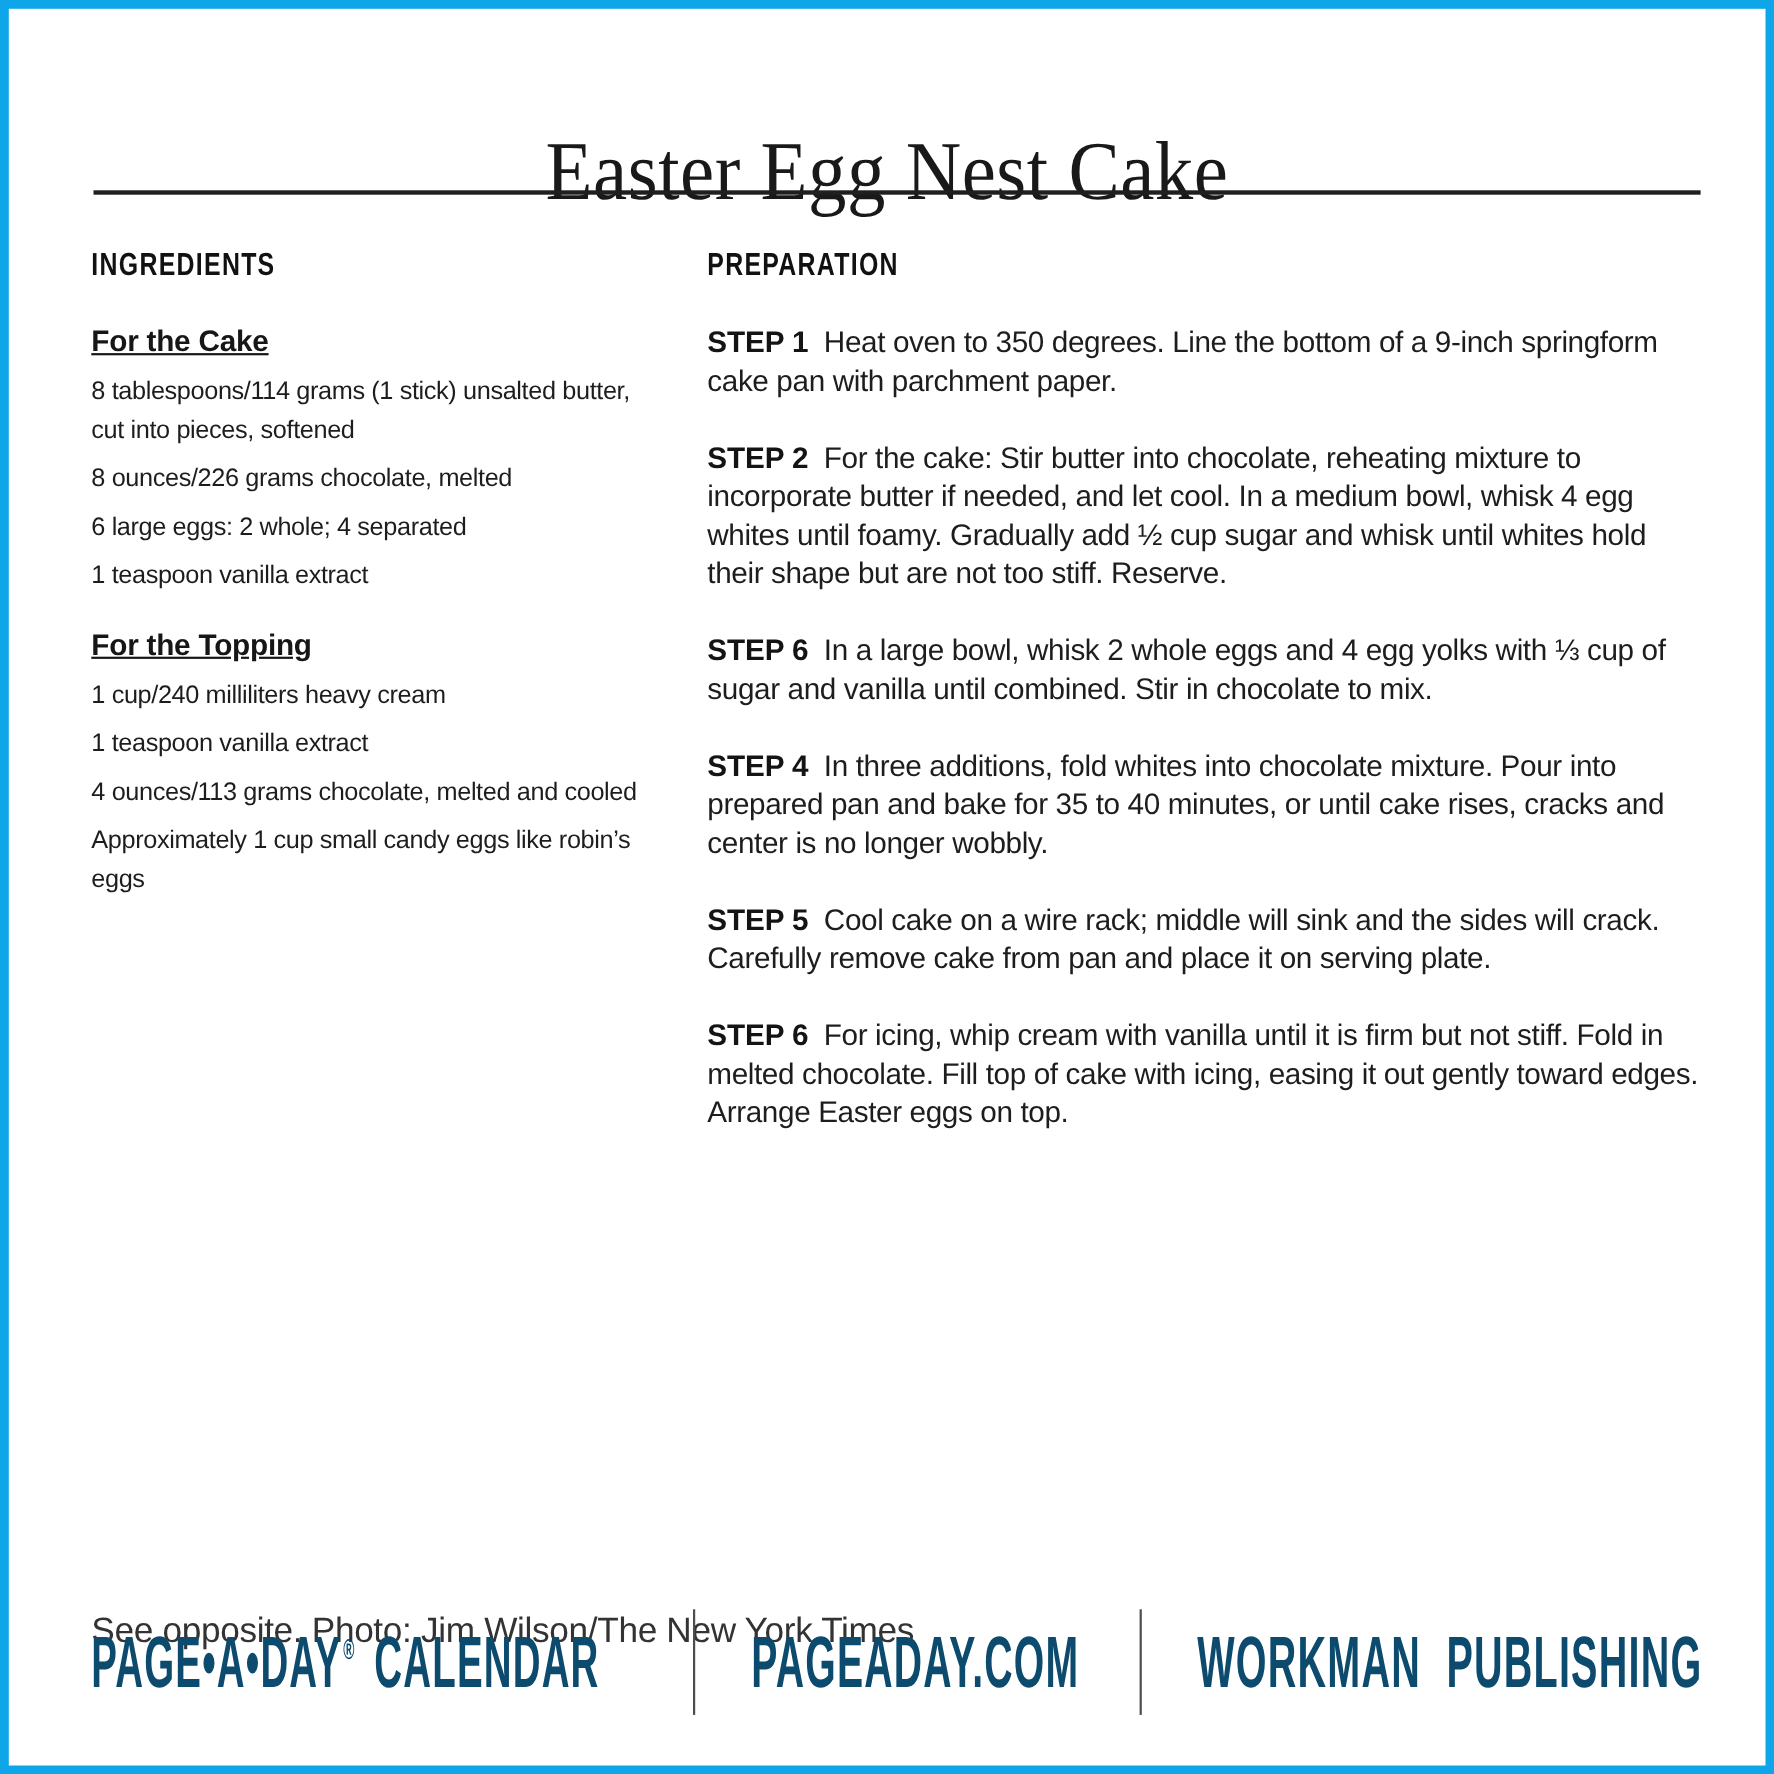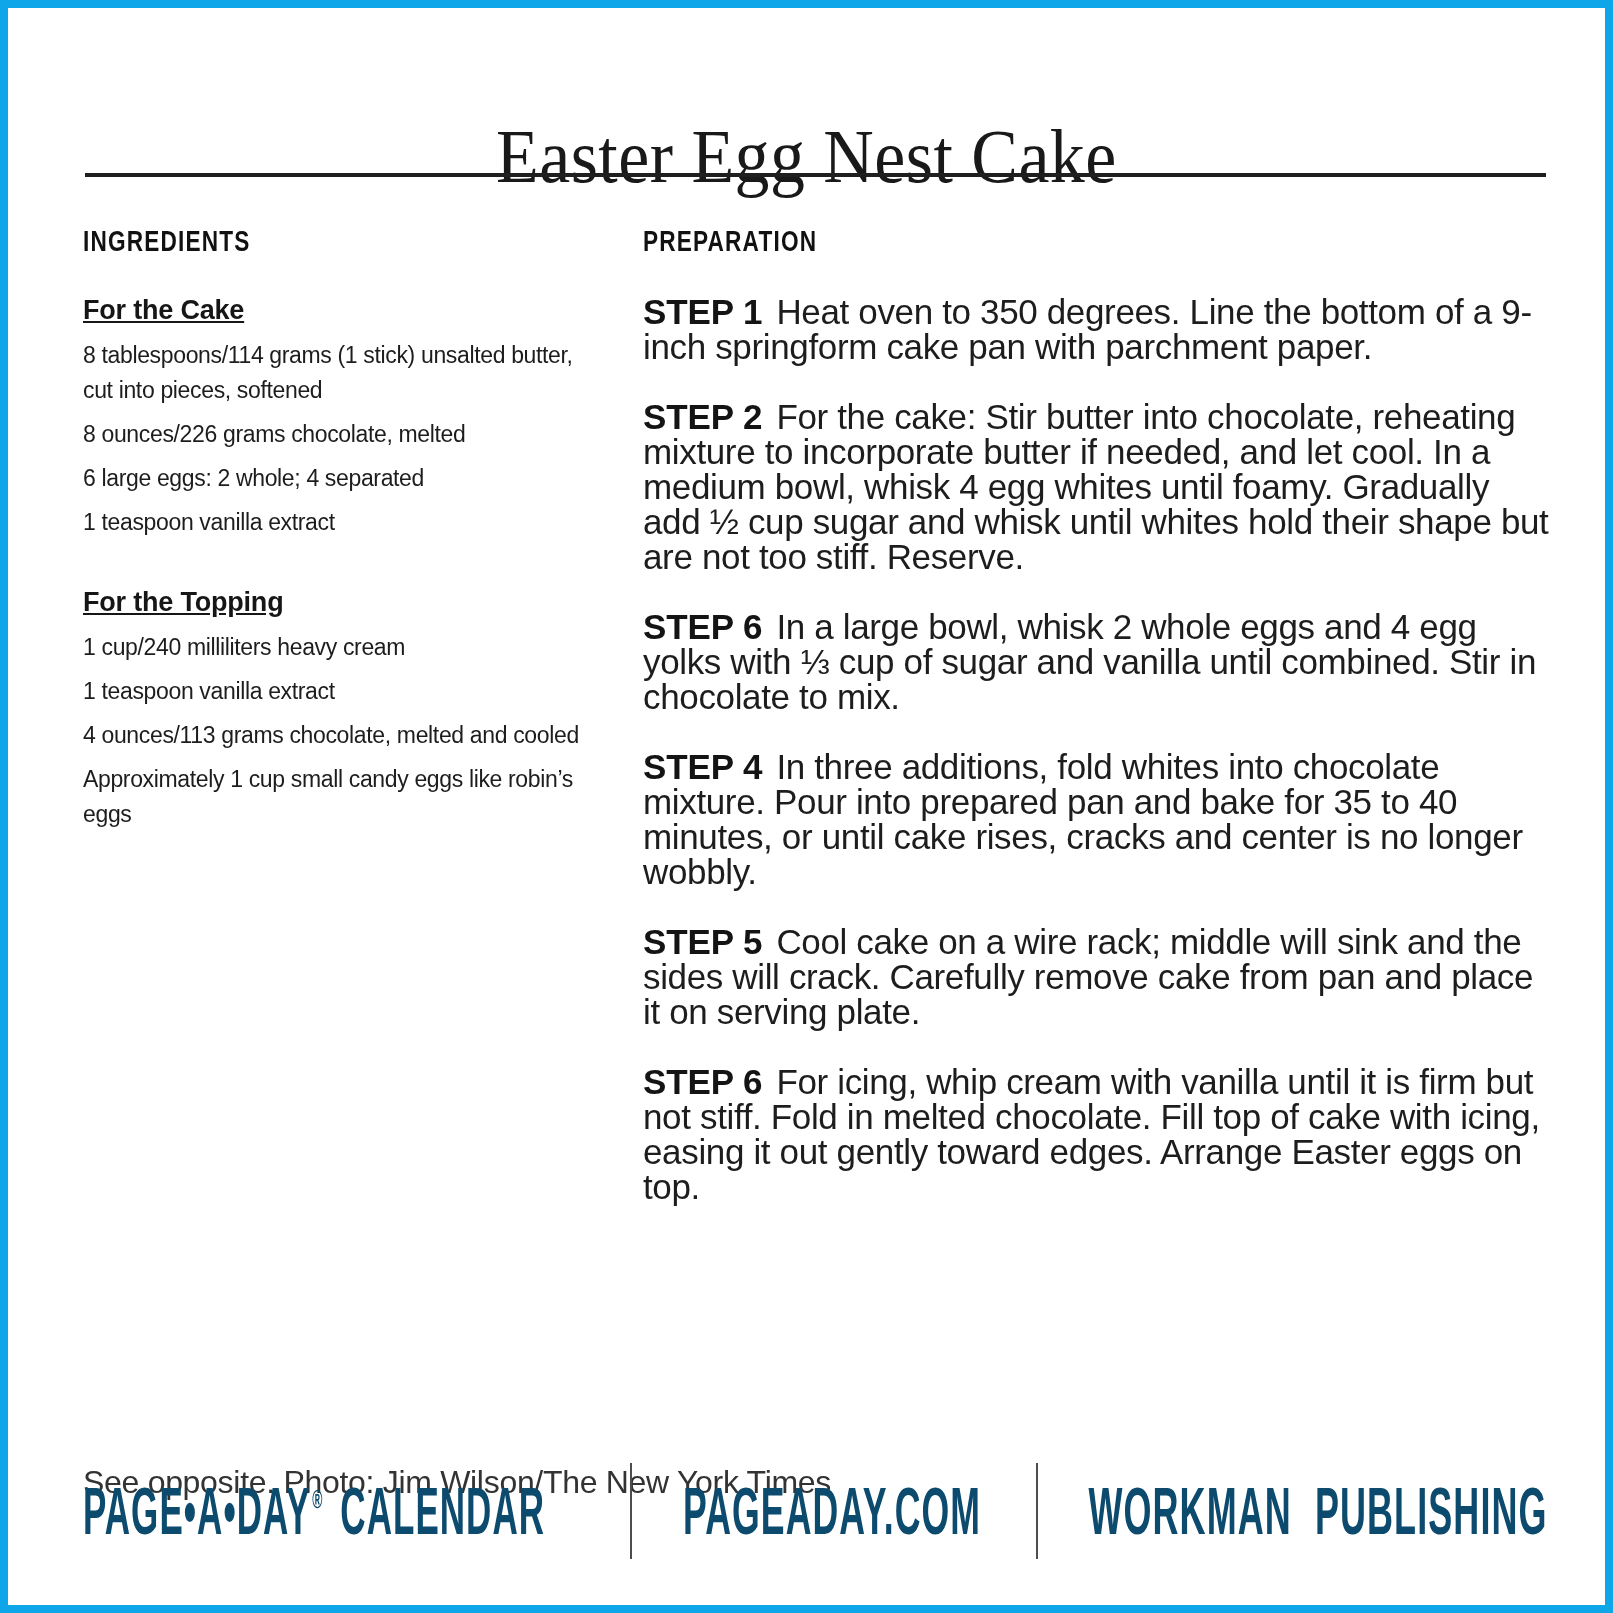--- a/index.html
+++ b/index.html
@@ -19,23 +19,23 @@
   .cols { position:absolute; top:218px; left:75px; width:1470px; display:flex; gap:55px; }
   .col-ing  { width:505px; flex:none; }
   .col-prep { width:910px; flex:none; }
 
   .colhead {
     font-size:29px; font-weight:bold; letter-spacing:1.5px; color:#111;
     line-height:30px; margin:0 0 38px; transform:scaleX(.78); transform-origin:left bottom;
     white-space:nowrap;
   }
   .group-title { font-size:27px; font-weight:bold; line-height:33px; letter-spacing:-0.2px; margin:0 0 11px; color:#161616;text-decoration:underline; }
-  .group + .group { margin-top:46px; }
+  .group + .group { margin-top:30px; }
   .ing  { font-size:23px; line-height:35px; letter-spacing:-0.35px; margin:0 0 9px; }
-  .step { font-size:35px; line-height:35px; letter-spacing:-0.35px; margin:0 0 35px; }
+  .step { font-size:27px; line-height:35px; letter-spacing:-0.35px; margin:0 0 35px; }
   .step .step-label { font-weight:bold; letter-spacing:-0.1px; margin-right:14px; color:#141414; }
 
   .credit { position:absolute; left:75px; top:1424px; font-size:32px; letter-spacing:-0.3px; color:#333; }
 
   .brandbar { position:absolute; left:75px; top:1455px; width:1465px; height:96px; color:#0c4a6e; }
   .logo { position:absolute; top:50%; font-size:66px; font-weight:bold; letter-spacing:2px; white-space:nowrap; }
   .brand { left:0; transform:translateY(-50%) scaleX(.53); transform-origin:left center; }
   .brand .word2 { margin-left:34px; }
   .brand .reg { font-size:26px; position:relative; top:-26px; margin-left:3px; letter-spacing:0; }
   .site { left:600px; transform:translateY(-50%) scaleX(.54); transform-origin:left center; }

